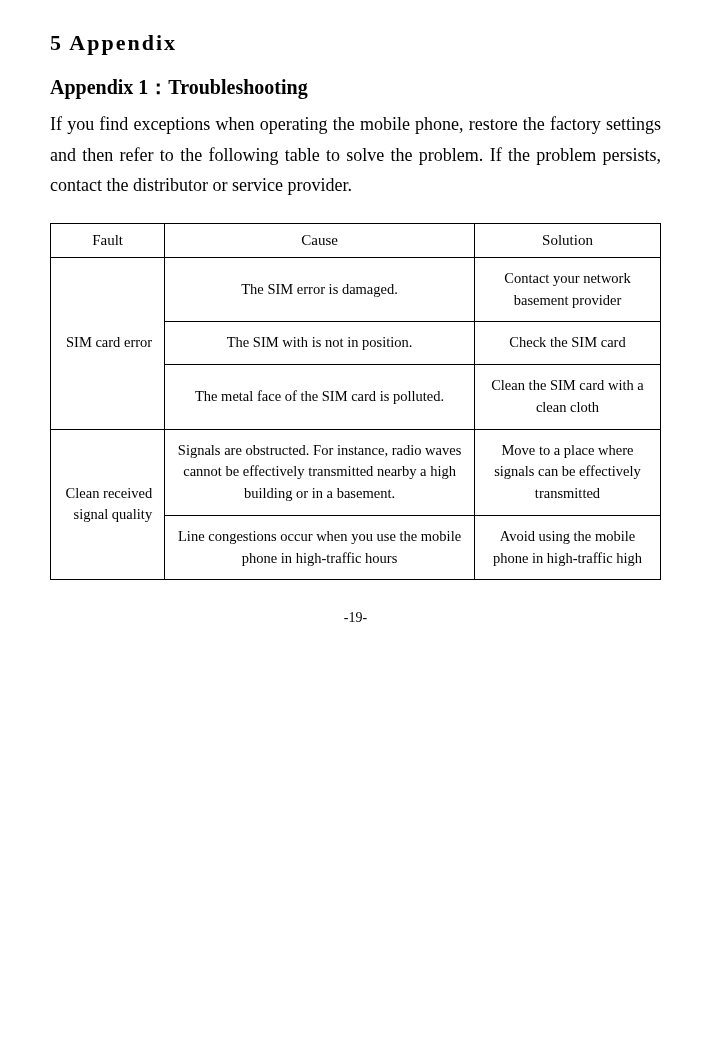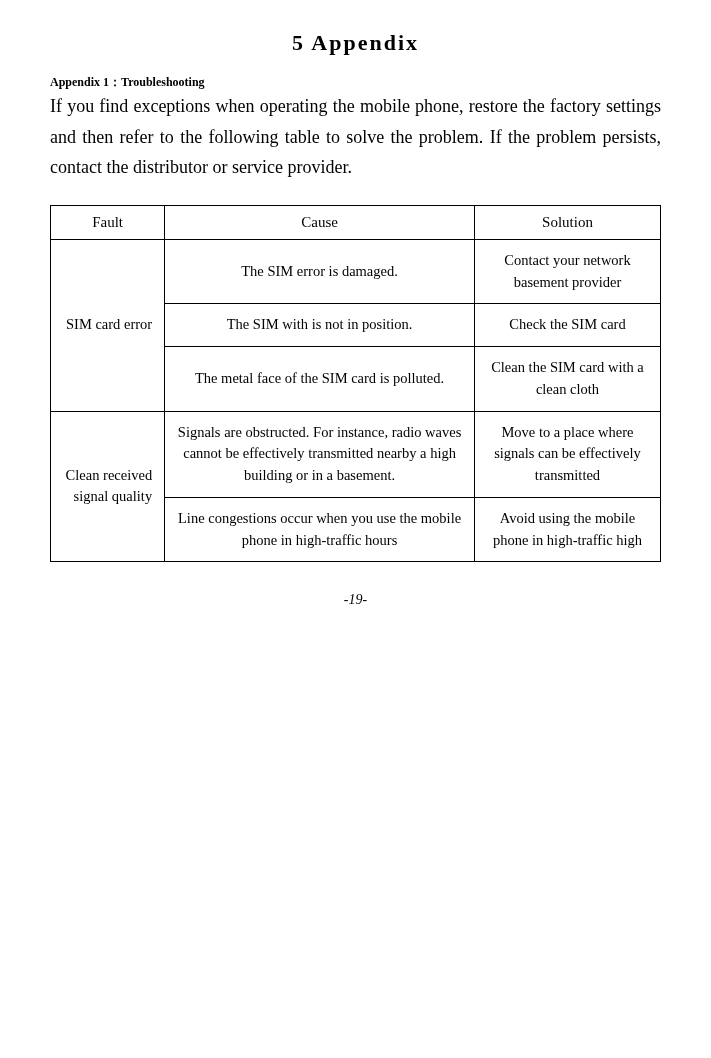--- a/index.html
+++ b/index.html
@@ -12,31 +12,31 @@
       font-family: "Times New Roman", Times, serif;
       font-size: 15px;
       background: #ffffff;
       color: #000000;
       width: 711px;
       min-height: 1058px;
       padding: 30px 50px 30px 50px;
     }
 
     .page-title {
-      text-align: center;
+      text-align: left;
       font-size: 22px;
       font-weight: bold;
       margin-bottom: 18px;
       letter-spacing: 2px;
     }
 
     .section-heading {
-      font-size: 12px;
+      font-size: 20px;
       font-weight: bold;
-      margin-bottom: 0;
+      margin-bottom: 8px;
     }
 
     .intro-text {
       font-size: 18px;
       text-align: justify;
       line-height: 1.7;
       margin-bottom: 22px;
     }
 
     table {
@@ -67,21 +67,20 @@
       font-size: 14.5px;
       font-weight: normal;
       vertical-align: middle;
       text-align: right;
     }
 
     .page-number {
       text-align: center;
       font-size: 14px;
       margin-top: 10px;
-      font-style: italic;
     }
   </style>
 </head>
 <body>
 
 <h1 class="page-title">5   Appendix</h1>
 
 <p class="section-heading">Appendix 1：Troubleshooting</p>
 
 <p class="intro-text">If you find exceptions when operating the mobile phone, restore the factory settings and then refer to the following table to solve the problem. If the problem persists, contact the distributor or service provider.</p>

